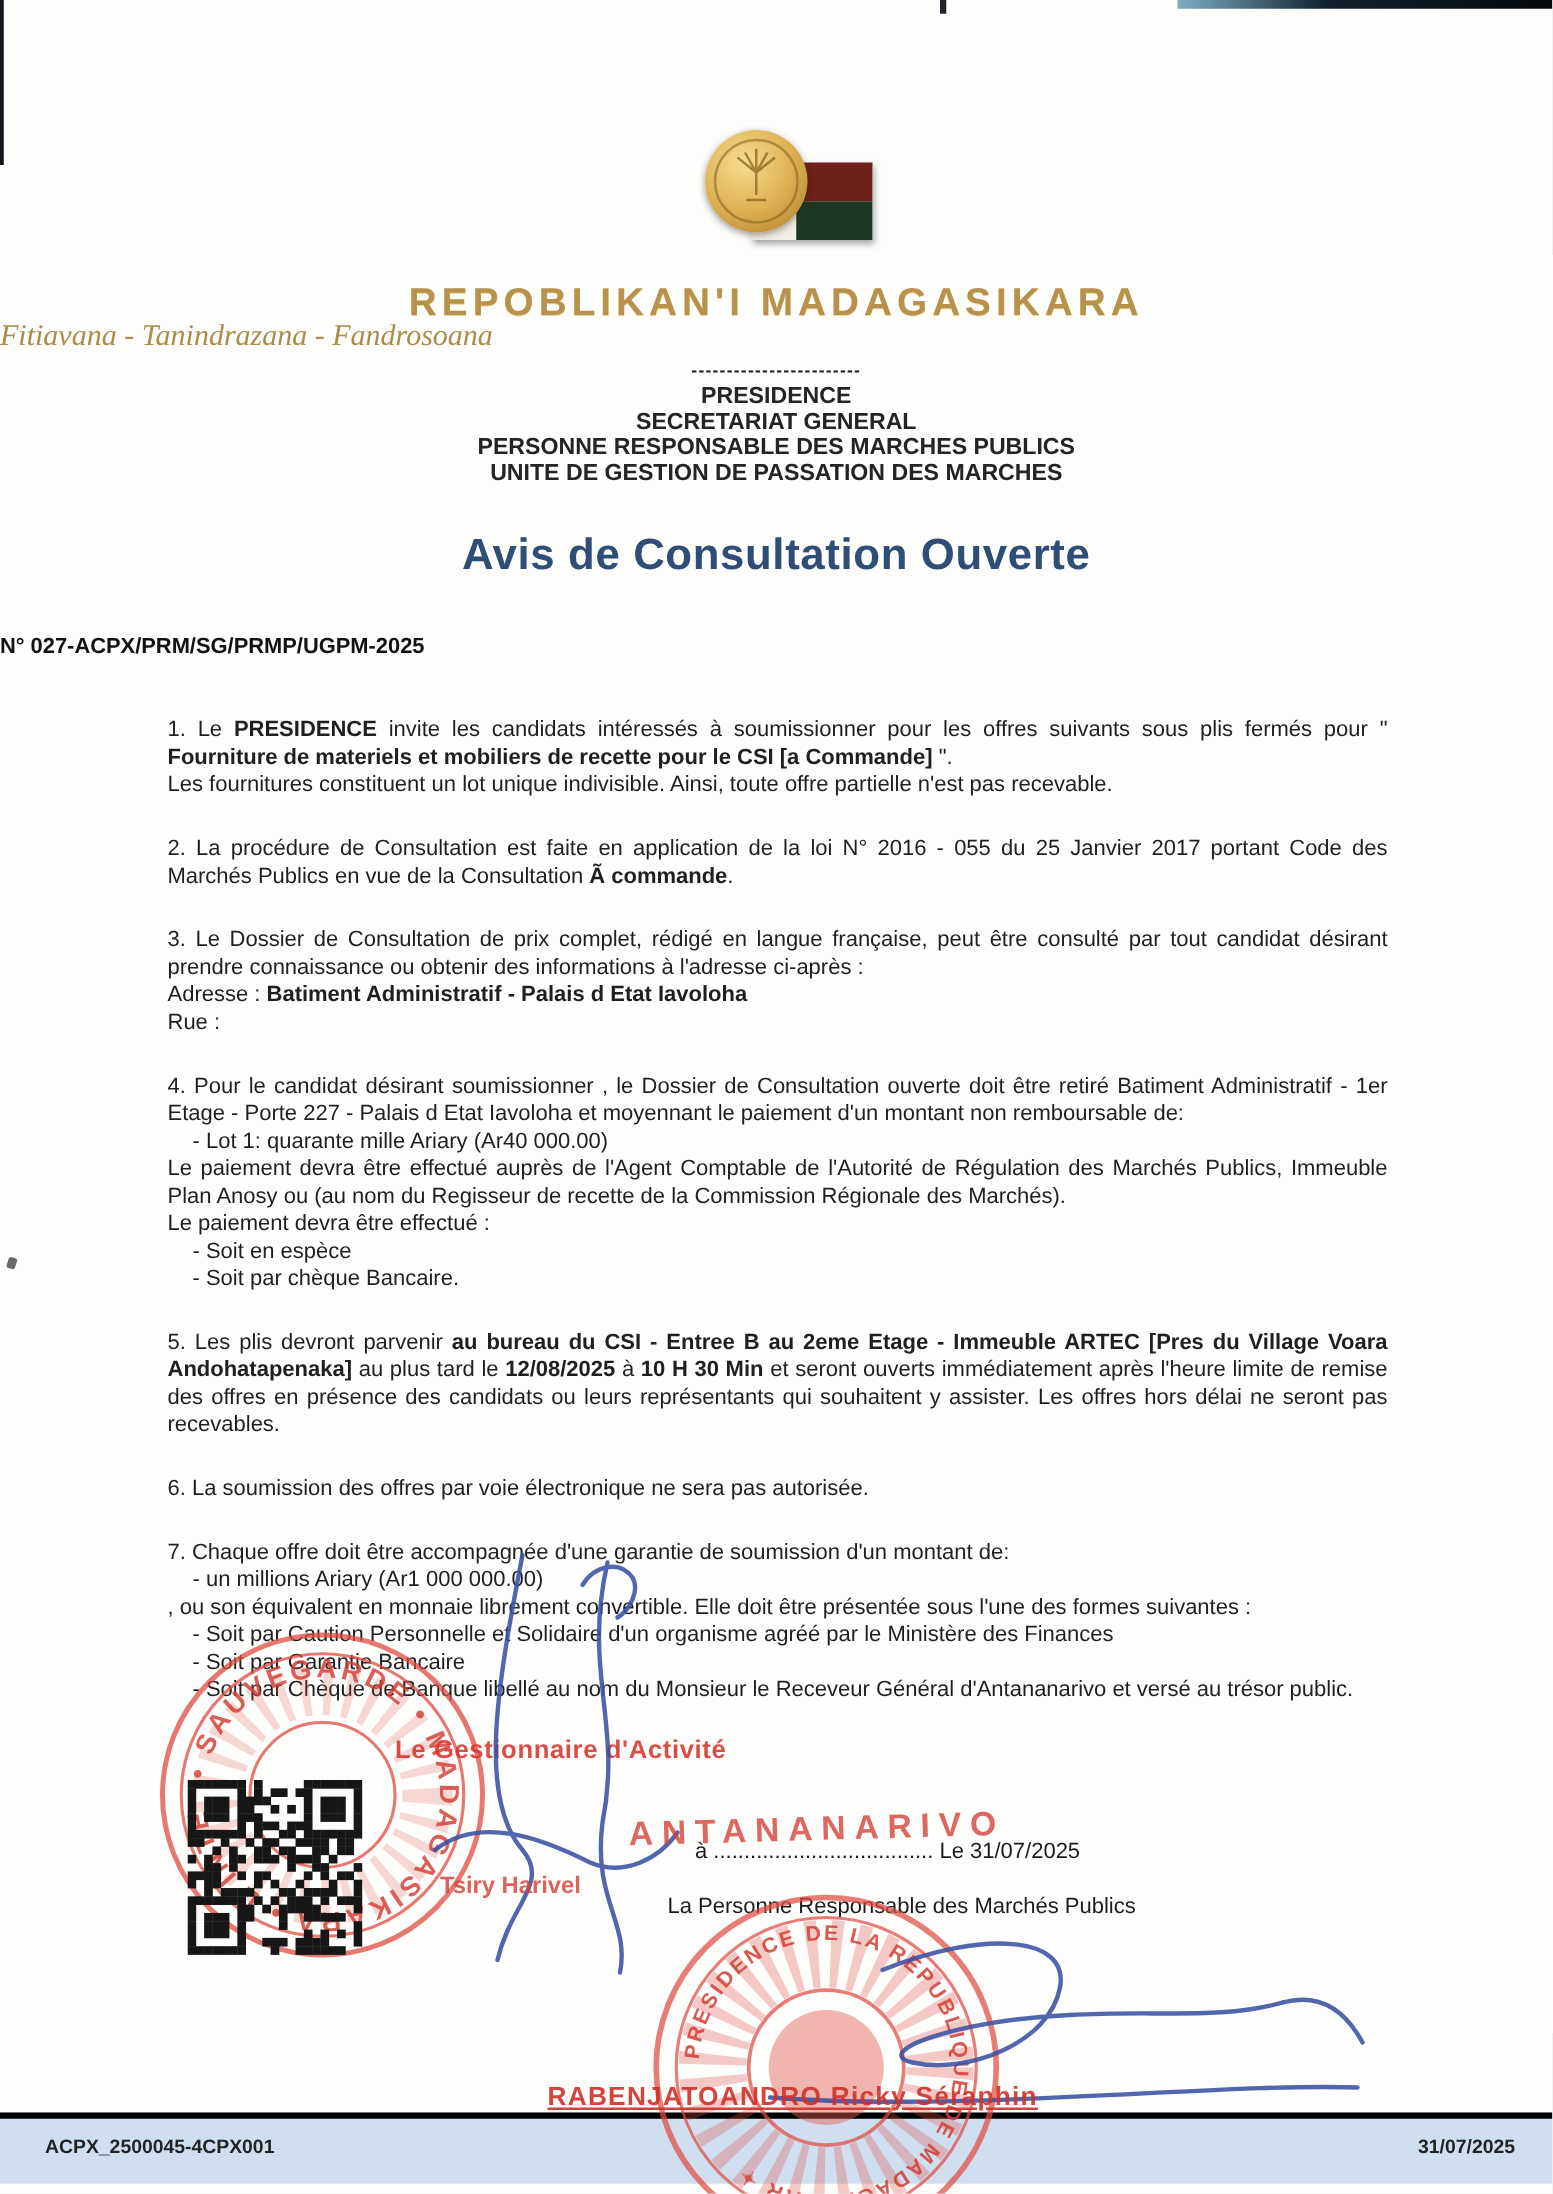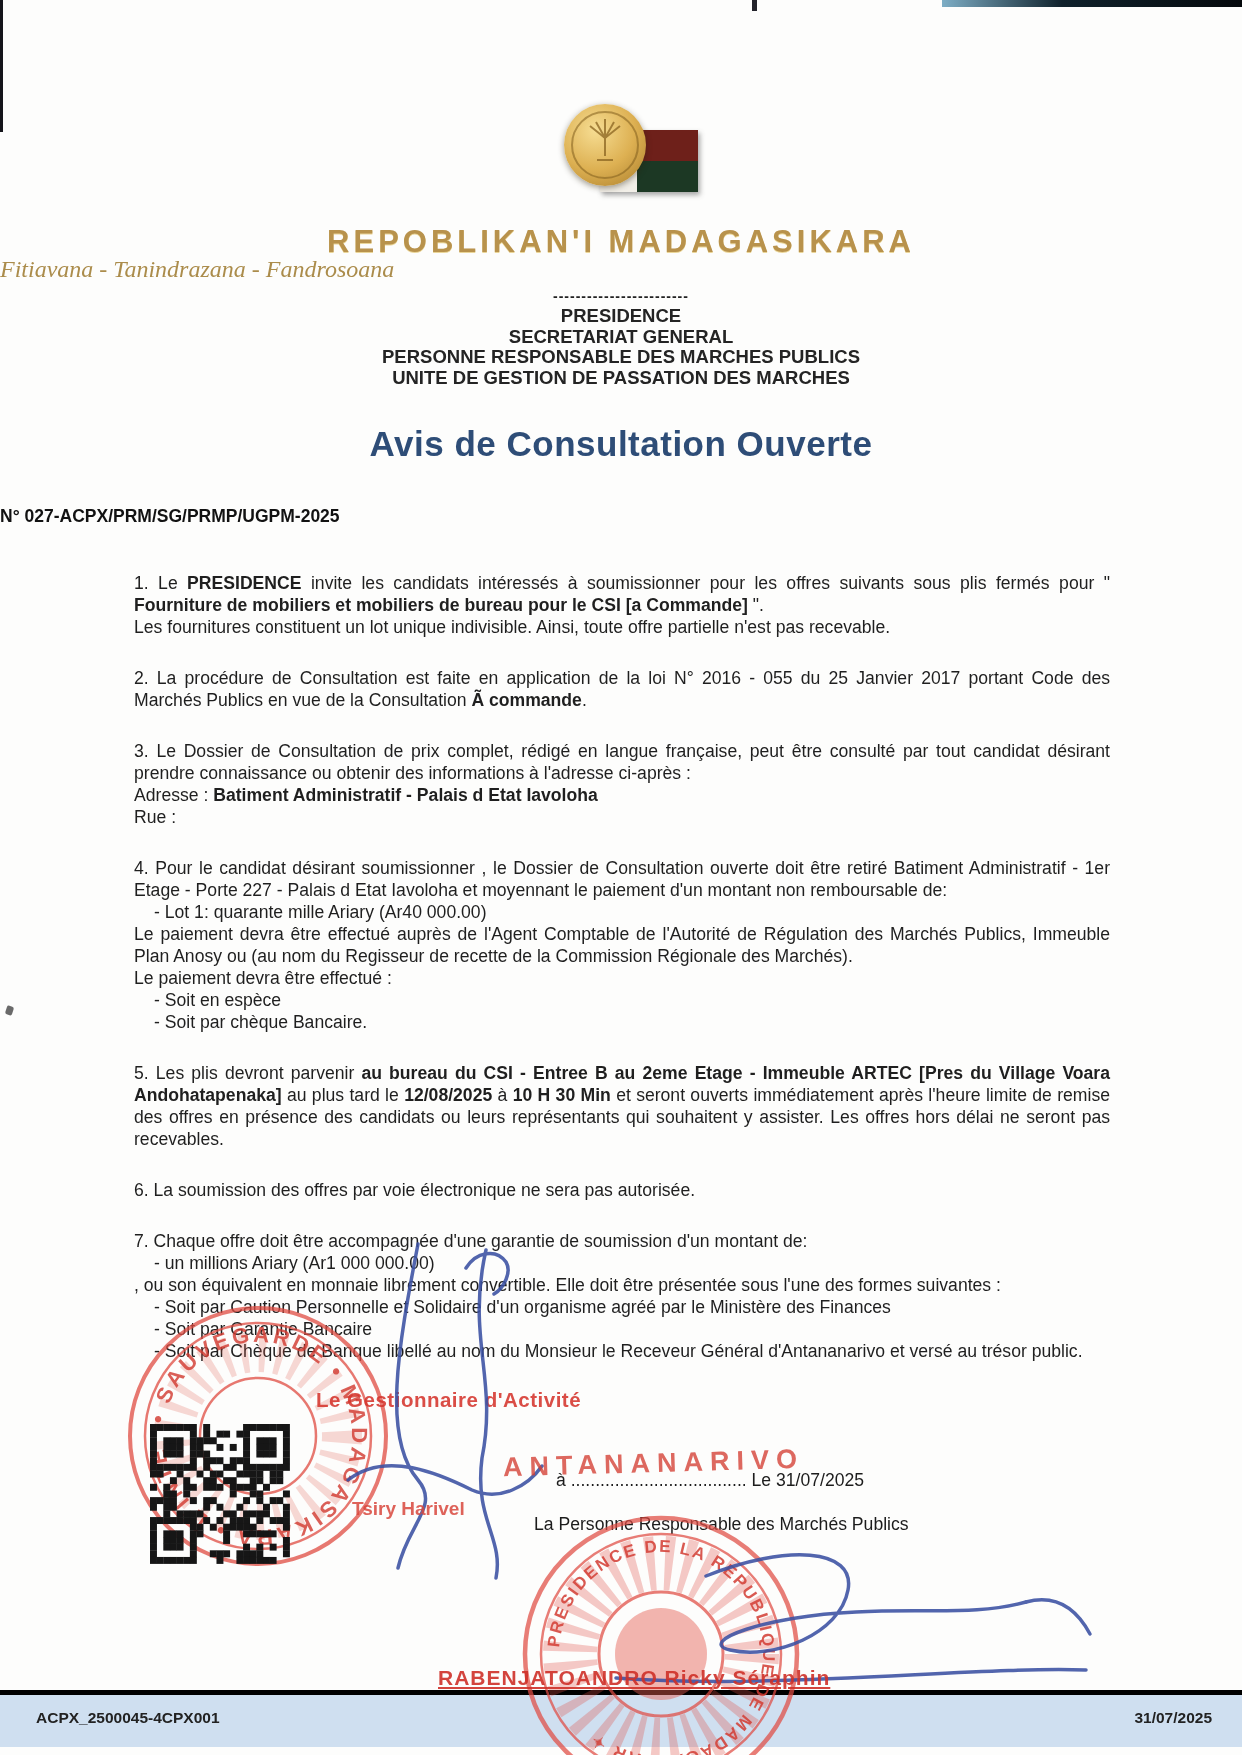--- a/index.html
+++ b/index.html
@@ -109,21 +109,21 @@
       <div>SECRETARIAT GENERAL</div>
       <div>PERSONNE RESPONSABLE DES MARCHES PUBLICS</div>
       <div>UNITE DE GESTION DE PASSATION DES MARCHES</div>
     </div>
 
   <div class="title">Avis de Consultation Ouverte</div>
   <div class="ref">N° 027-ACPX/PRM/SG/PRMP/UGPM-2025</div>
 
   <div class="body">
       <div class="para">
-        <div class="block"><span>1. Le </span><b>PRESIDENCE</b><span> invite les candidats intéressés à soumissionner pour les offres suivants sous plis fermés pour " </span><b>Fourniture de mobiliers et mobiliers de bureau pour le CSI [a Commande]</b><span> ".</span></div>
+        <div class="block"><span>1. Le </span><b>PRESIDENCE</b><span> invite les candidats intéressés à soumissionner pour les offres suivants sous plis fermés pour " </span><b>Fourniture de materiels et mobiliers de recette pour le CSI [a Commande]</b><span> ".</span></div>
         <div class="block"><span>Les fournitures constituent un lot unique indivisible. Ainsi, toute offre partielle n'est pas recevable.</span></div>
       </div>
       <div class="para">
         <div class="block"><span>2. La procédure de Consultation est faite en application de la loi N° 2016 - 055 du 25 Janvier 2017 portant Code des Marchés Publics en vue de la Consultation </span><b>Ã  commande</b><span>.</span></div>
       </div>
       <div class="para">
         <div class="block"><span>3. Le Dossier de Consultation de prix complet, rédigé en langue française, peut être consulté par tout candidat désirant prendre connaissance ou obtenir des informations à l'adresse ci-après :</span></div>
         <div class="block"><span>Adresse : </span><b>Batiment Administratif - Palais d Etat Iavoloha</b></div>
         <div class="block"><span>Rue :</span></div>
       </div>

